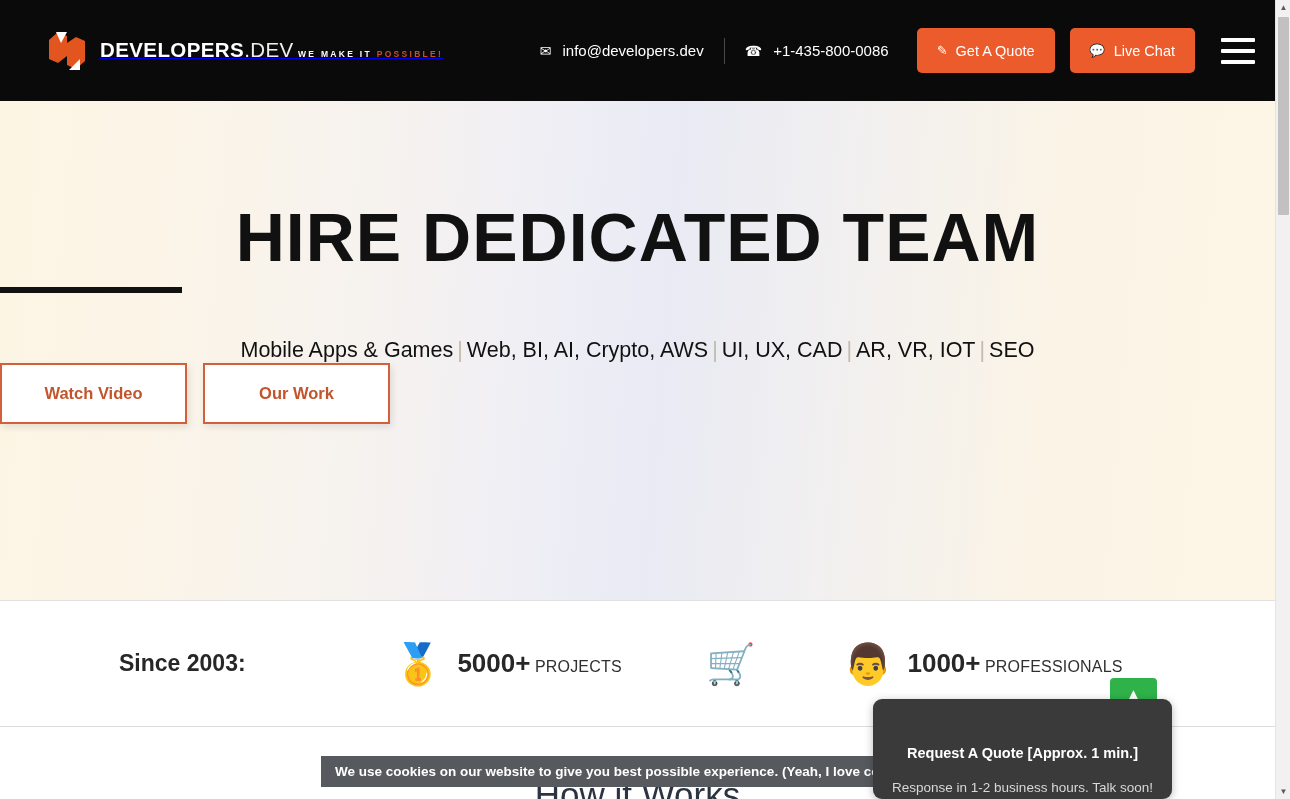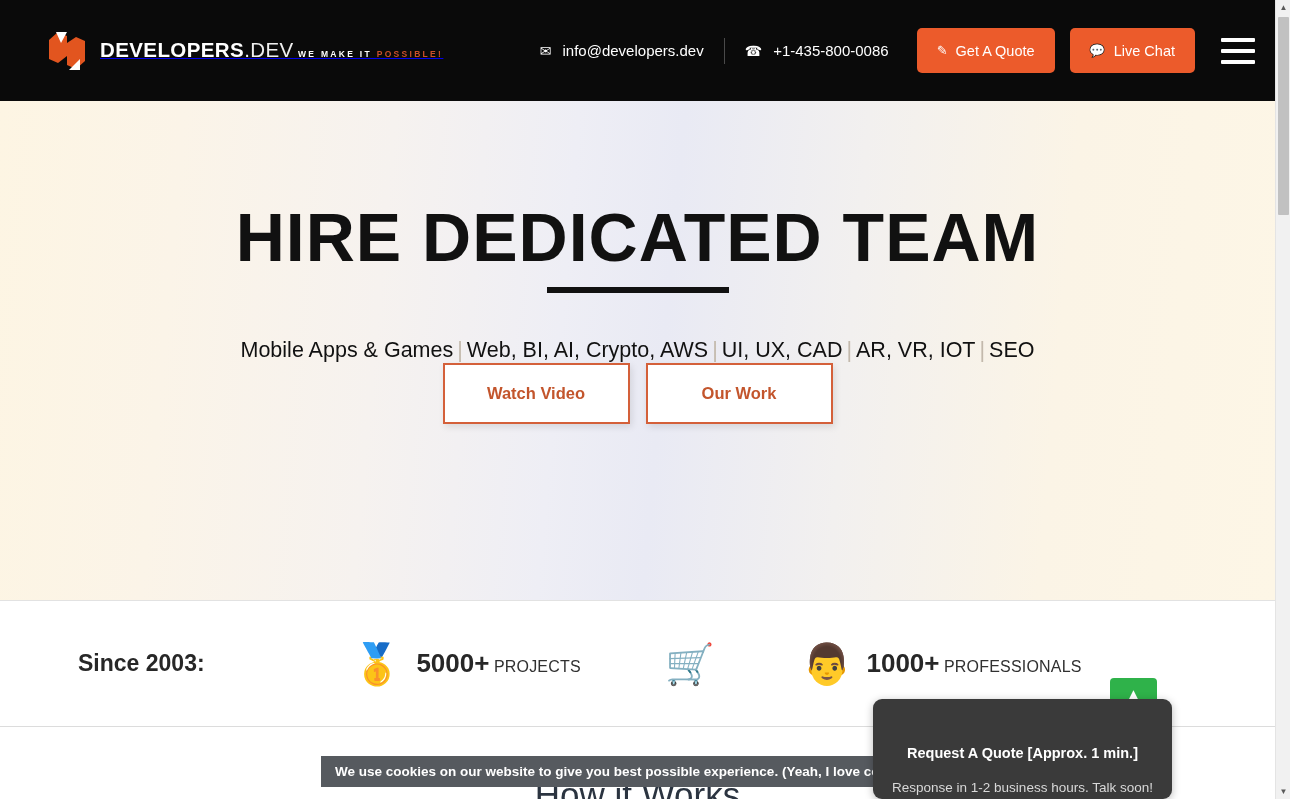--- a/index.html
+++ b/index.html
@@ -153,21 +153,20 @@
         #fdf5e3 0%,
         #fbf4e8 14%,
         #f6f2ef 30%,
         #eeeef5 44%,
         #e9eaf4 52%,
         #f2f0ef 66%,
         #fbf4e6 82%,
         #fdf6e6 100%);
     display: flex;
     flex-direction: column;
-    align-items: center;
   }
 
   .hero-title {
     margin-top: 100px;
     font-size: 68px;
     font-weight: bold;
     letter-spacing: 1px;
     color: #111111;
     text-align: center;
     line-height: 1.06;
@@ -212,21 +211,21 @@
 
   
   .stats-strip {
     position: relative;
     height: 127px;
     background: #ffffff;
     border-top: 1px solid #e2e2e2;
     border-bottom: 1px solid #dcdcdc;
     display: flex;
     align-items: center;
-    padding-left: 78px;
+    padding-left: 119px;
     gap: 0;
   }
 
   .since-label {
     font-size: 23px;
     font-weight: bold;
     color: #272727;
     white-space: nowrap;
     flex: 0 0 auto;
   }

